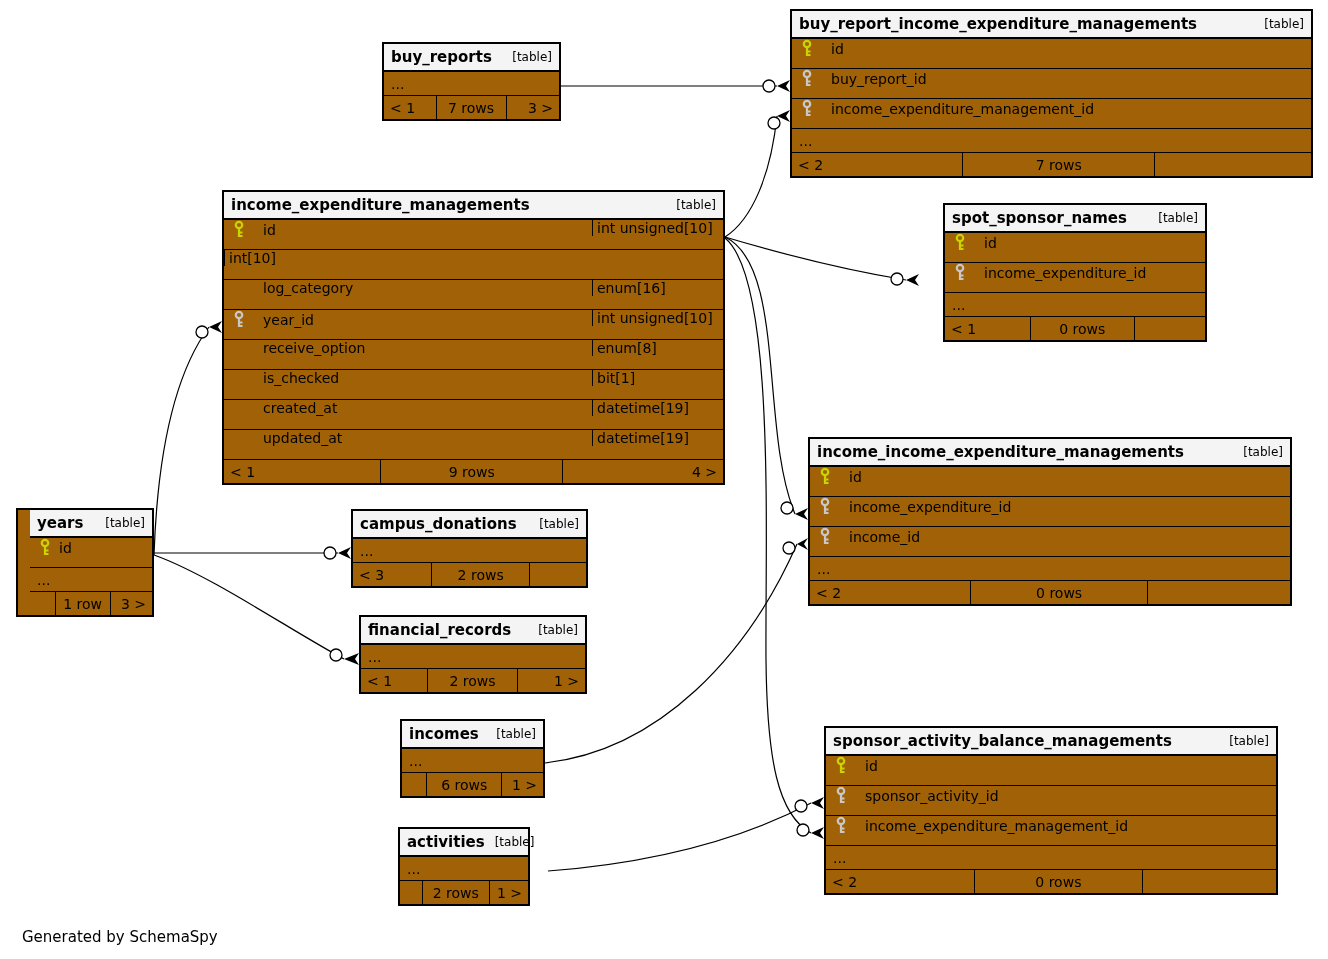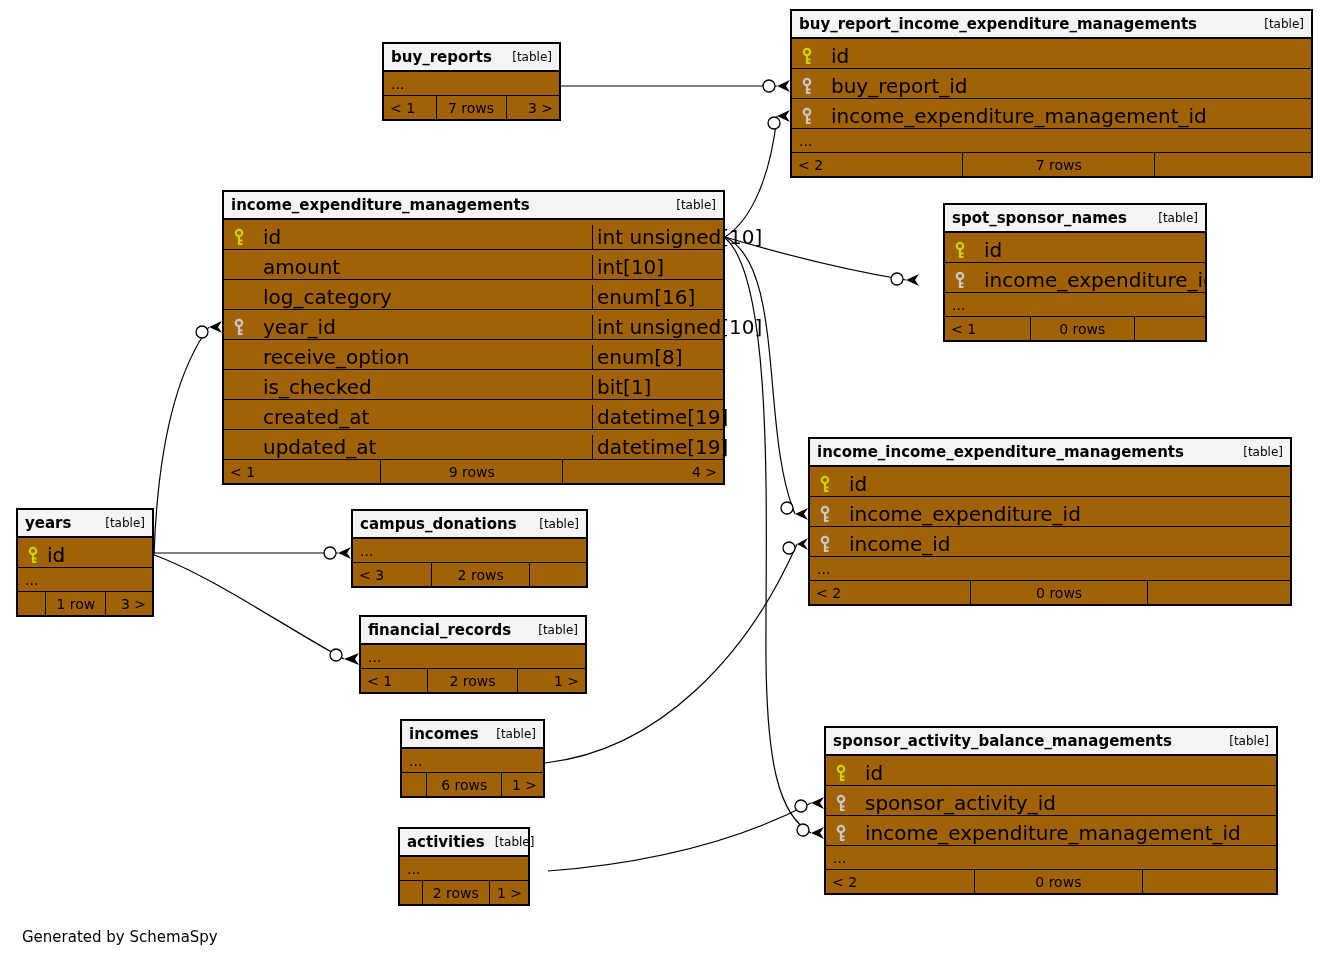--- a/index.html
+++ b/index.html
@@ -8,22 +8,22 @@
     font-family:"DejaVu Sans","Liberation Sans",sans-serif;color:#000;
     overflow:hidden;
   }
   #rel-layer{position:absolute;left:0;top:0;width:1328px;height:959px;}
   .tbox{position:absolute;background:#a16207;border:2px solid var(--border,#000);box-sizing:border-box;}
   .thead{display:flex;justify-content:space-between;align-items:center;gap:10px;
          background:var(--header-bg,#f4f4f4);border-bottom:2px solid var(--border,#000);
          height:28px;padding:0 7px;box-sizing:border-box;}
   .ttitle{font-weight:bold;font-size:15px;white-space:nowrap;}
   .ttag{font-size:12px;white-space:nowrap;}
-  .trow{display:flex;align-items:flex-end;height:30px;border-bottom:1px solid var(--border,#000);
-        font-size:20px;box-sizing:border-box;}
+  .trow{display:flex;align-items:flex-start;height:30px;border-bottom:1px solid var(--border,#000);
+        font-size:14px;box-sizing:border-box;}
   .cname{display:flex;align-items:center;flex:1;padding-left:9px;white-space:nowrap;overflow:hidden;}
   .cname.nokey{padding-left:39px;}
   .ctype{display:flex;align-items:center;width:131px;flex:0 0 131px;
          border-left:1px solid var(--border,#000);padding-left:4px;white-space:nowrap;box-sizing:border-box;}
   .keyicon{width:12px;height:19px;margin-right:18px;flex:0 0 12px;}
   .keyicon.pk{color:var(--primary-key,#c9d400);}
   .keyicon.fk{color:var(--foreign-key,#c8c8c8);}
   .erow{display:flex;align-items:center;height:24px;border-bottom:1px solid var(--border,#000);
         padding-left:7px;font-size:14px;box-sizing:border-box;}
   .tfoot{display:flex;height:23px;font-size:14px;}
@@ -146,23 +146,20 @@
     <div class="trow">
       <span class="cname">
           <svg class="keyicon pk" viewBox="0 0 12 19">
             <use href="#keyglyph"></use>
           </svg>
           <span>id</span>
         </span>
       <span class="ctype">int unsigned[10]</span>
     </div>
     <div class="trow">
-      <span class="cname nokey">
-          <span>amount</span>
-        </span>
       <span class="ctype">int[10]</span>
     </div>
     <div class="trow">
       <span class="cname nokey">
           <span>log_category</span>
         </span>
       <span class="ctype">enum[16]</span>
     </div>
     <div class="trow">
       <span class="cname">
@@ -263,21 +260,21 @@
         </span>
     </div>
     <div class="erow">...</div>
     <div class="tfoot">
       <span class="fc l" style="flex:0 0 33.5%">&lt; 2</span>
       <span class="fc c" style="flex:1">0 rows</span>
       <span class="fc r" style="flex:0 0 29.5%"></span>
     </div>
   </div>
 
-  <div class="tbox" style="left:16px;top:508px;width:138px;">
+  <div class="tbox" style="left:16px;top:508px;width:138px;padding-left:12px;">
     <div class="thead">
       <span class="ttitle">years</span>
       <span class="ttag">[table]</span>
     </div>
     <div class="trow">
       <span class="cname">
           <svg class="keyicon pk" viewBox="0 0 12 19" style="margin-right:8px">
             <use href="#keyglyph"></use>
           </svg>
           <span>id</span>

